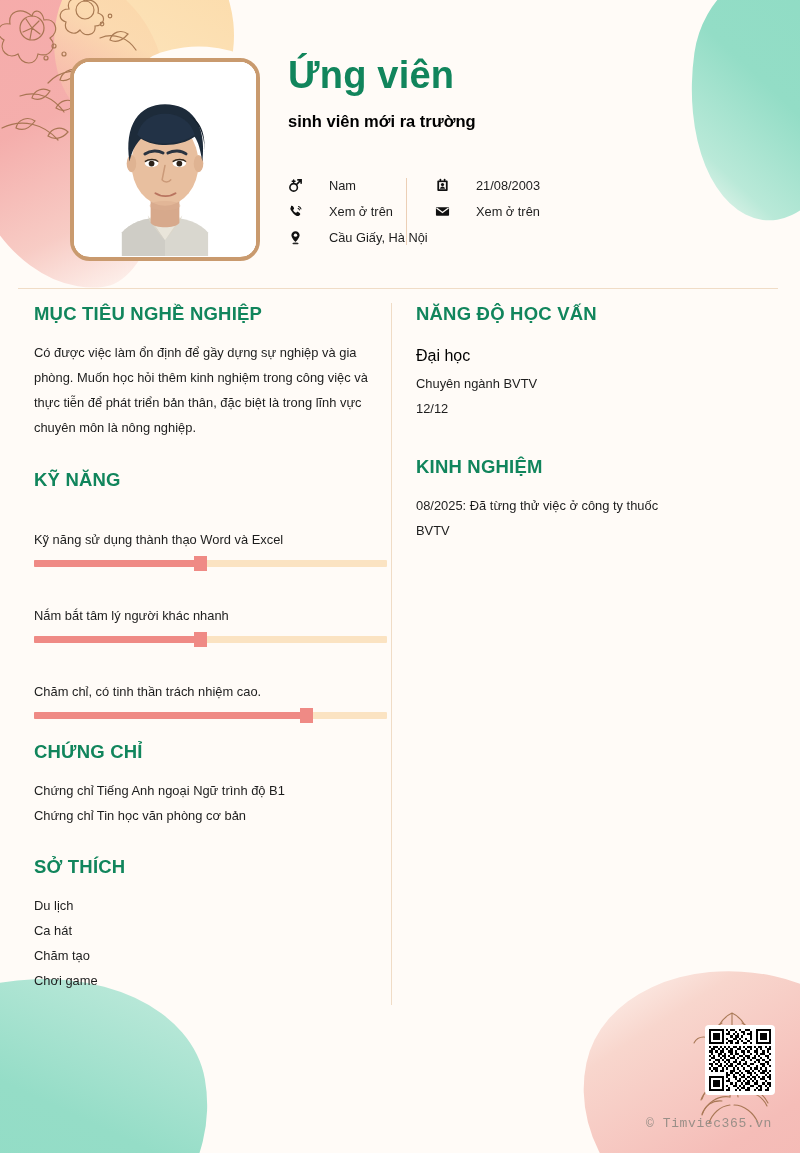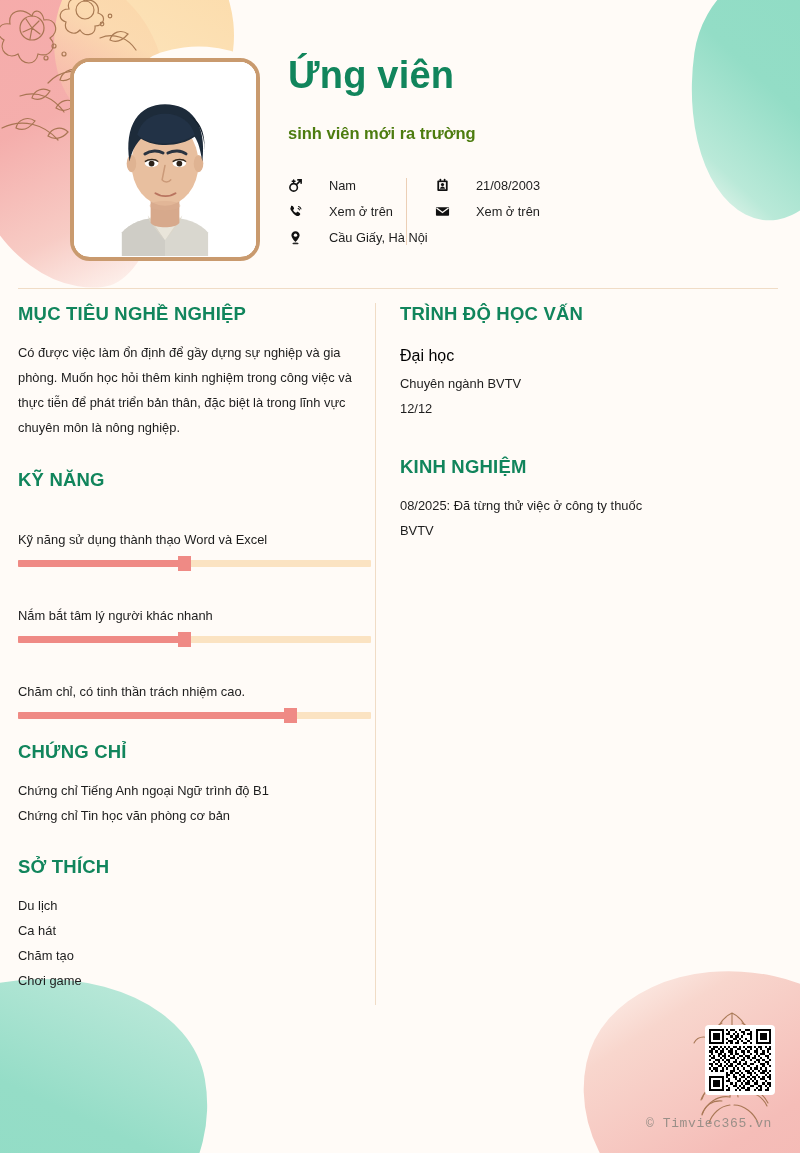--- a/index.html
+++ b/index.html
@@ -84,22 +84,22 @@
     overflow: hidden;
   }
   .photo-inner { position: absolute; inset: 0; background: #ffffff; }
   .head-info { position: absolute; left: 288px; top: 56px; width: 470px; }
   .cv-name {
     color: #11855c;
     font-size: 38px; font-weight: 700; line-height: 1.05;
     letter-spacing: .2px;
   }
   .cv-position {
-    margin-top: 28px;
-    color: #4d7c0f;
+    margin-top: 16px;
+    color: #000000;
     font-size: 16.5px; font-weight: 700;
   }
   .contact-grid {
     position: absolute; left: 288px; top: 178px;
     display: flex; gap: 0;
   }
   .contact-col { display: flex; flex-direction: column; gap: 11px; }
   .contact-col.left { width: 118px; }
   .contact-col.right { padding-left: 28px; border-left: 1px solid #eccfb6; min-height: 62px; }
   .contact-row { display: flex; align-items: center; gap: 26px; }
@@ -111,21 +111,21 @@
   .contact-row .ico svg { display: block; }
   .contact-row .txt { font-size: 12.8px; color: #1d1d1d; white-space: nowrap; }
 
   .head-rule {
     position: absolute; left: 18px; top: 288px; width: 760px; height: 1px;
     background: #f0dcc6;
   }
 
   
   .body-cols {
-    position: absolute; left: 0; top: 303px; width: 688px;
+    position: absolute; left: 16px; top: 303px; width: 688px;
     display: flex;
   }
   .col-left { width: 375px; padding-left: 18px; padding-right: 10px; }
   .col-sep { width: 1px; background: #f0dcc6; height: 702px; }
   .col-right { flex: 1; padding-left: 24px; padding-right: 18px; }
 
   .sec-title {
     color: #11855c;
     font-size: 18.5px; font-weight: 700;
     letter-spacing: .2px;
@@ -388,21 +388,21 @@
         <div class="line-item">Chăm tạo</div>
         <div class="line-item">Chơi game</div>
       </div>
     </div>
 
     <div class="col-sep"></div>
 
     <div class="col-right">
 
       <div class="sec" style="margin-bottom:34px">
-        <div class="sec-title">TRÌNH ĐỘ HỌC VẤN</div>
+        <div class="sec-title">NĂNG ĐỘ HỌC VẤN</div>
         <div class="bold-item">Đại học</div>
         <div class="line-item">Chuyên ngành BVTV</div>
         <div class="line-item">12/12</div>
       </div>
 
       <div class="sec">
         <div class="sec-title">KINH NGHIỆM</div>
         <div class="line-item">08/2025: Đã từng thử việc ở công ty thuốc BVTV</div>
       </div>
     </div>

